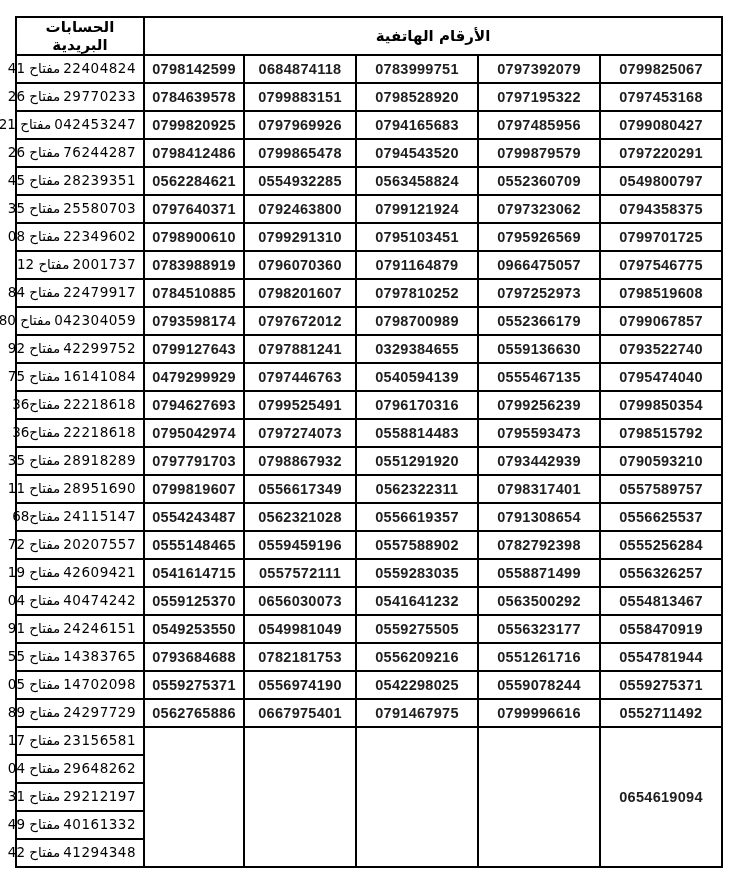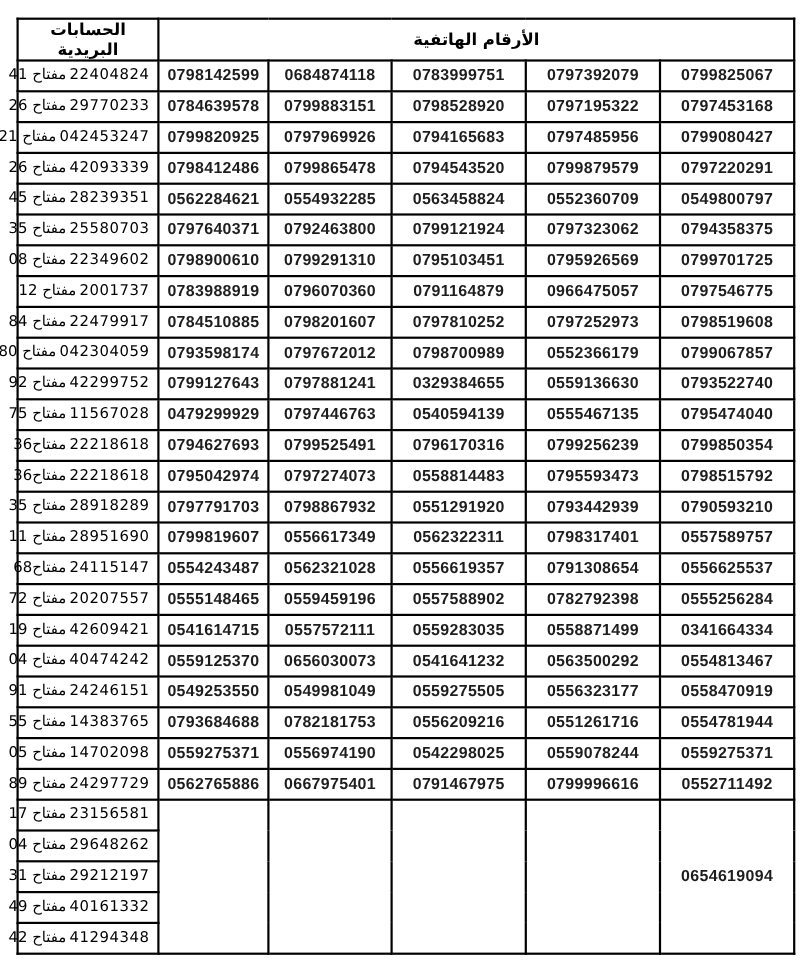--- a/index.html
+++ b/index.html
@@ -122,21 +122,21 @@
     <td class="phone-cell">0799820925</td>
     <td class="phone-cell">0797969926</td>
     <td class="phone-cell">0794165683</td>
     <td class="phone-cell">0797485956</td>
     <td class="phone-cell">0799080427</td>
   </tr>
 
   <tr>
     <td class="acct-cell">
       <div class="acct-inner">
-        <span class="acct-number">42093339</span>
+        <span class="acct-number">76244287</span>
         <span class="acct-key">مفتاح 26</span>
       </div>
     </td>
     <td class="phone-cell">0798412486</td>
     <td class="phone-cell">0799865478</td>
     <td class="phone-cell">0794543520</td>
     <td class="phone-cell">0799879579</td>
     <td class="phone-cell">0797220291</td>
   </tr>
 
@@ -234,21 +234,21 @@
     <td class="phone-cell">0799127643</td>
     <td class="phone-cell">0797881241</td>
     <td class="phone-cell">0329384655</td>
     <td class="phone-cell">0559136630</td>
     <td class="phone-cell">0793522740</td>
   </tr>
 
   <tr>
     <td class="acct-cell">
       <div class="acct-inner">
-        <span class="acct-number">11567028</span>
+        <span class="acct-number">16141084</span>
         <span class="acct-key">مفتاح 75</span>
       </div>
     </td>
     <td class="phone-cell">0479299929</td>
     <td class="phone-cell">0797446763</td>
     <td class="phone-cell">0540594139</td>
     <td class="phone-cell">0555467135</td>
     <td class="phone-cell">0795474040</td>
   </tr>
 
@@ -340,21 +340,21 @@
     <td class="acct-cell">
       <div class="acct-inner">
         <span class="acct-number">42609421</span>
         <span class="acct-key">مفتاح 19</span>
       </div>
     </td>
     <td class="phone-cell">0541614715</td>
     <td class="phone-cell">0557572111</td>
     <td class="phone-cell">0559283035</td>
     <td class="phone-cell">0558871499</td>
-    <td class="phone-cell">0341664334</td>
+    <td class="phone-cell">0556326257</td>
   </tr>
 
   <tr>
     <td class="acct-cell">
       <div class="acct-inner">
         <span class="acct-number">40474242</span>
         <span class="acct-key">مفتاح 04</span>
       </div>
     </td>
     <td class="phone-cell">0559125370</td>

